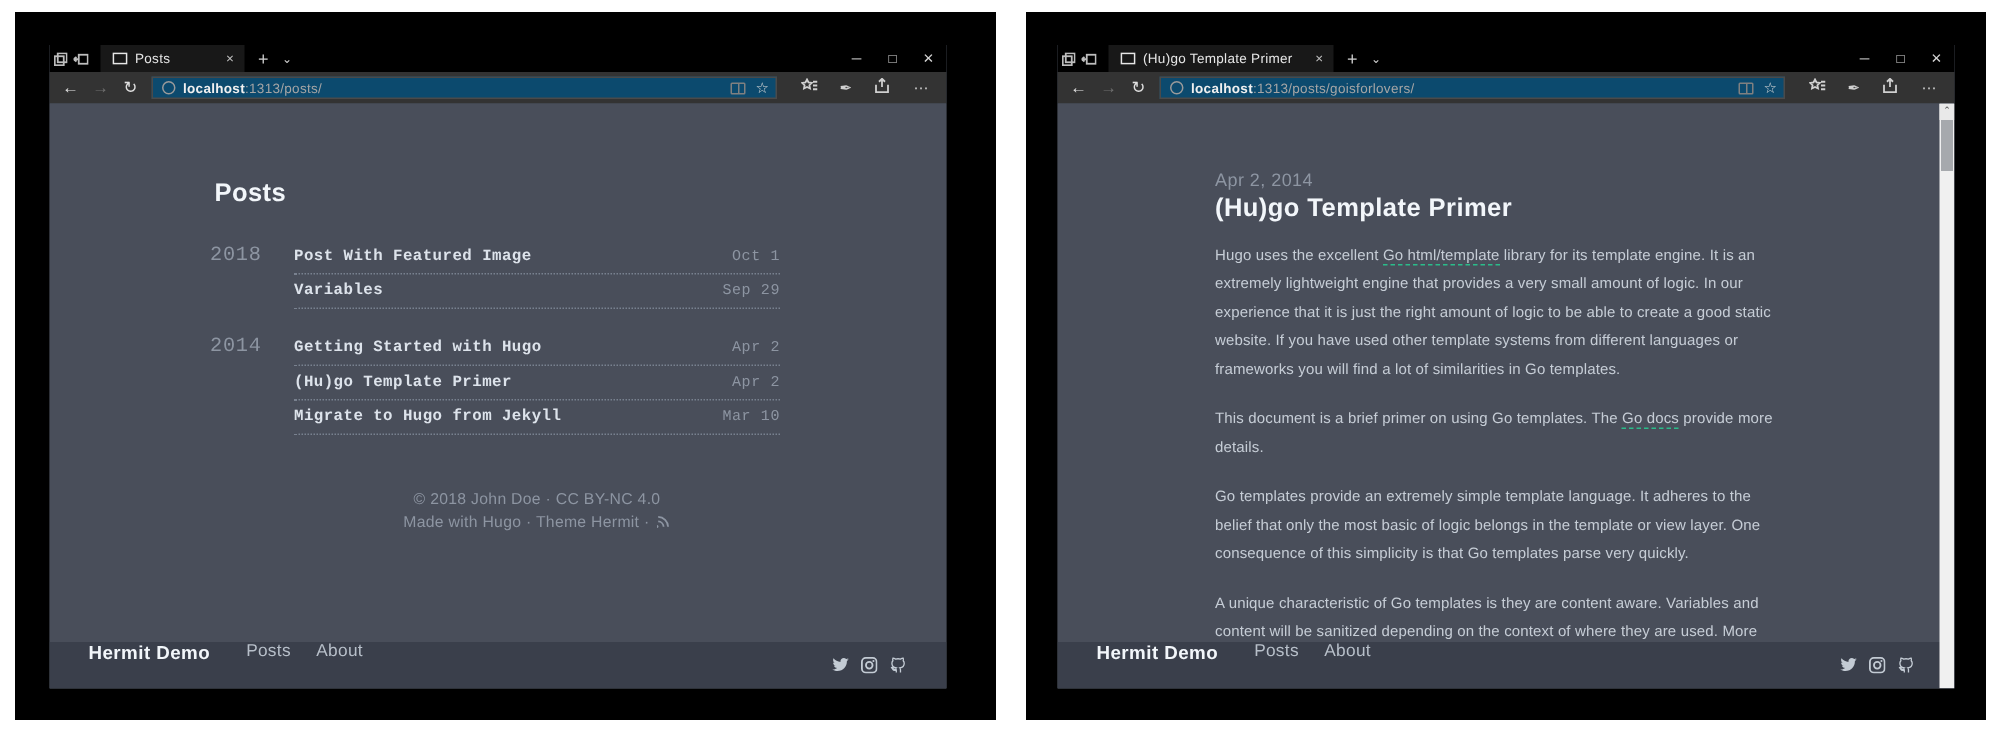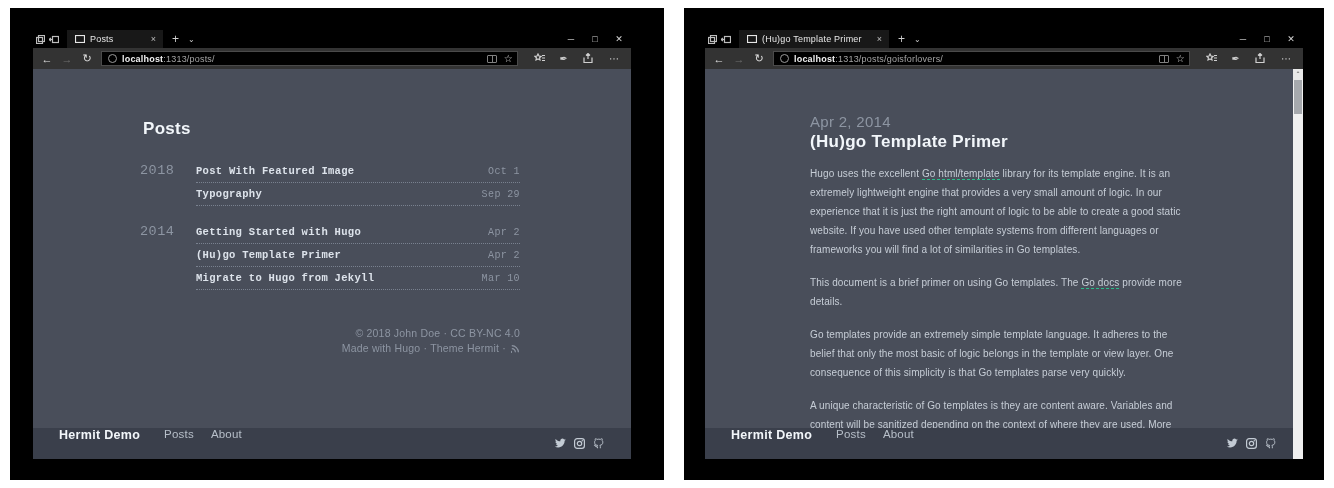--- a/index.html
+++ b/index.html
@@ -20,21 +20,21 @@
   .tab-title { white-space: nowrap; overflow: hidden; text-overflow: ellipsis; max-width: 118px; letter-spacing: .2px; }
   .tab-close { color: #bdbdbd; font-size: 9px; margin-left: auto; padding-left: 10px; }
   .newtab { color: #cfcfcf; font-size: 12px; margin-left: 9px; }
   .tab-chevron { color: #cfcfcf; font-size: 8px; margin-left: 9px; }
   .win-controls { margin-left: auto; display: flex; align-items: center; }
   .win-controls span { width: 24px; text-align: center; color: #d6d6d6; font-size: 9px; }
 
   .addressbar { height: 21px; background: #333333; display: flex; align-items: center; padding: 0 6px 0 4px; }
   .nav-btn { width: 20px; text-align: center; color: #e0e0e0; font-size: 11px; }
   .nav-btn.disabled { color: #6f6f6f; }
-  .url-field { flex: 1; height: 15px; margin: 0 8px 0 4px; background: #000000; border: 1px solid #4a4a4a; display: flex; align-items: center; padding: 0 4px; font-size: 9px; }
+  .url-field { flex: 1; height: 15px; margin: 0 8px 0 4px; background: #0c4a6e; border: 1px solid #4a4a4a; display: flex; align-items: center; padding: 0 4px; font-size: 9px; }
   .site-info-ic { width: 9px; height: 9px; border: 1px solid #9a9a9a; border-radius: 50%; margin: 0 5px 0 2px; flex: none; }
   .url-host { color: #f0f0f0; font-weight: bold; letter-spacing: .2px; }
   .url-path { color: #a5a5a5; letter-spacing: .2px; white-space: nowrap; overflow: hidden; }
   .url-right { margin-left: auto; display: flex; align-items: center; gap: 7px; color: #8b8b8b; }
   .read-ic  { width: 10px; height: 8px; border: 1px solid #808080; border-radius: 1px; position: relative; }
   .read-ic::after { content:""; position: absolute; left: 4px; top: 0; bottom: 0; width: 1px; background: #808080; }
   .star-ic { color: #d9d9d9; font-size: 10px; }
   .bar-right { display: flex; align-items: center; gap: 15px; color: #d0d0d0; font-size: 10px; padding: 0 6px 0 8px; }
 
   
@@ -48,26 +48,26 @@
 
   
   .posts-page { padding: 50px 0 0 107px; width: 487px; }
   .posts-page h1 { color: #f2f6fa; font-size: 17px; letter-spacing: .3px; margin: 0 0 21px 3px; }
   .post-group { display: flex; margin-bottom: 15px; font-family: Liberation Mono, monospace; }
   .post-year { width: 56px; flex: none; color: #8d95a2; font-size: 13.5px; padding-top: 3px; letter-spacing: .5px; }
   .post-rows { flex: 1; }
   .post-row { display: flex; align-items: center; justify-content: space-between; height: 23px; border-bottom: 1px dotted #79818f; text-decoration: none; }
   .post-title { color: #dde3eb; font-size: 10.5px; font-weight: bold; letter-spacing: .3px; }
   .post-date { color: #8d95a2; font-size: 10px; letter-spacing: .4px; }
-  .site-footer { margin: 36px 0 0 56px; width: 324px; text-align: right; color: #8d95a2; font-size: 10.5px; line-height: 15px; letter-spacing: .2px; }
+  .site-footer { margin: 36px 0 0 56px; width: 324px; text-align: center; color: #8d95a2; font-size: 10.5px; line-height: 15px; letter-spacing: .2px; }
   .site-footer .rss { display: inline-block; vertical-align: -1px; margin-left: 2px; }
 
   
   .article { padding: 44px 0 0 105px; width: 490px; }
-  .article-date { color: #8d95a2; font-size: 15px; letter-spacing: .3px; margin-bottom: 2px; }
+  .article-date { color: #8d95a2; font-size: 12px; letter-spacing: .3px; margin-bottom: 2px; }
   .article h1 { color: #f2f6fa; font-size: 17px; letter-spacing: .3px; margin: 0 0 12px; }
   .article h2 { color: #eef3f8; font-size: 13px; letter-spacing: .3px; margin: 22px 0 13px; }
   .article p { width: 378px; color: #c6cdd6; font-size: 10px; line-height: 19px; letter-spacing: .1px; margin: 0 0 14px; }
   .article a.text-link { color: #c6cdd6; text-decoration: none; border-bottom: 1px dashed #2bbc8a; }
 
   
   .scrollbar { position: absolute; top: 0; right: 0; bottom: 0; width: 10px; background: #f0f0f0; z-index: 5; }
   .scroll-up { height: 11px; background: #e9e9e9; color: #444; font-size: 6px; text-align: center; line-height: 11px; }
   .scroll-thumb { position: absolute; top: 11px; left: 1px; right: 1px; height: 34px; background: #a6a9ad; }
 
@@ -146,21 +146,21 @@
           <h1>Posts</h1>
           <div id="posts-groups">
               <div class="post-group">
                 <span class="post-year">2018</span>
                 <div class="post-rows">
                   <a class="post-row" href="#">
                     <span class="post-title">Post With Featured Image</span>
                     <span class="post-date">Oct 1</span>
                   </a>
                   <a class="post-row" href="#">
-                    <span class="post-title">Typography</span>
+                    <span class="post-title">Variables</span>
                     <span class="post-date">Sep 29</span>
                   </a>
                 </div>
               </div>
               <div class="post-group">
                 <span class="post-year">2014</span>
                 <div class="post-rows">
                   <a class="post-row" href="#">
                     <span class="post-title">Getting Started with Hugo</span>
                     <span class="post-date">Apr 2</span>

